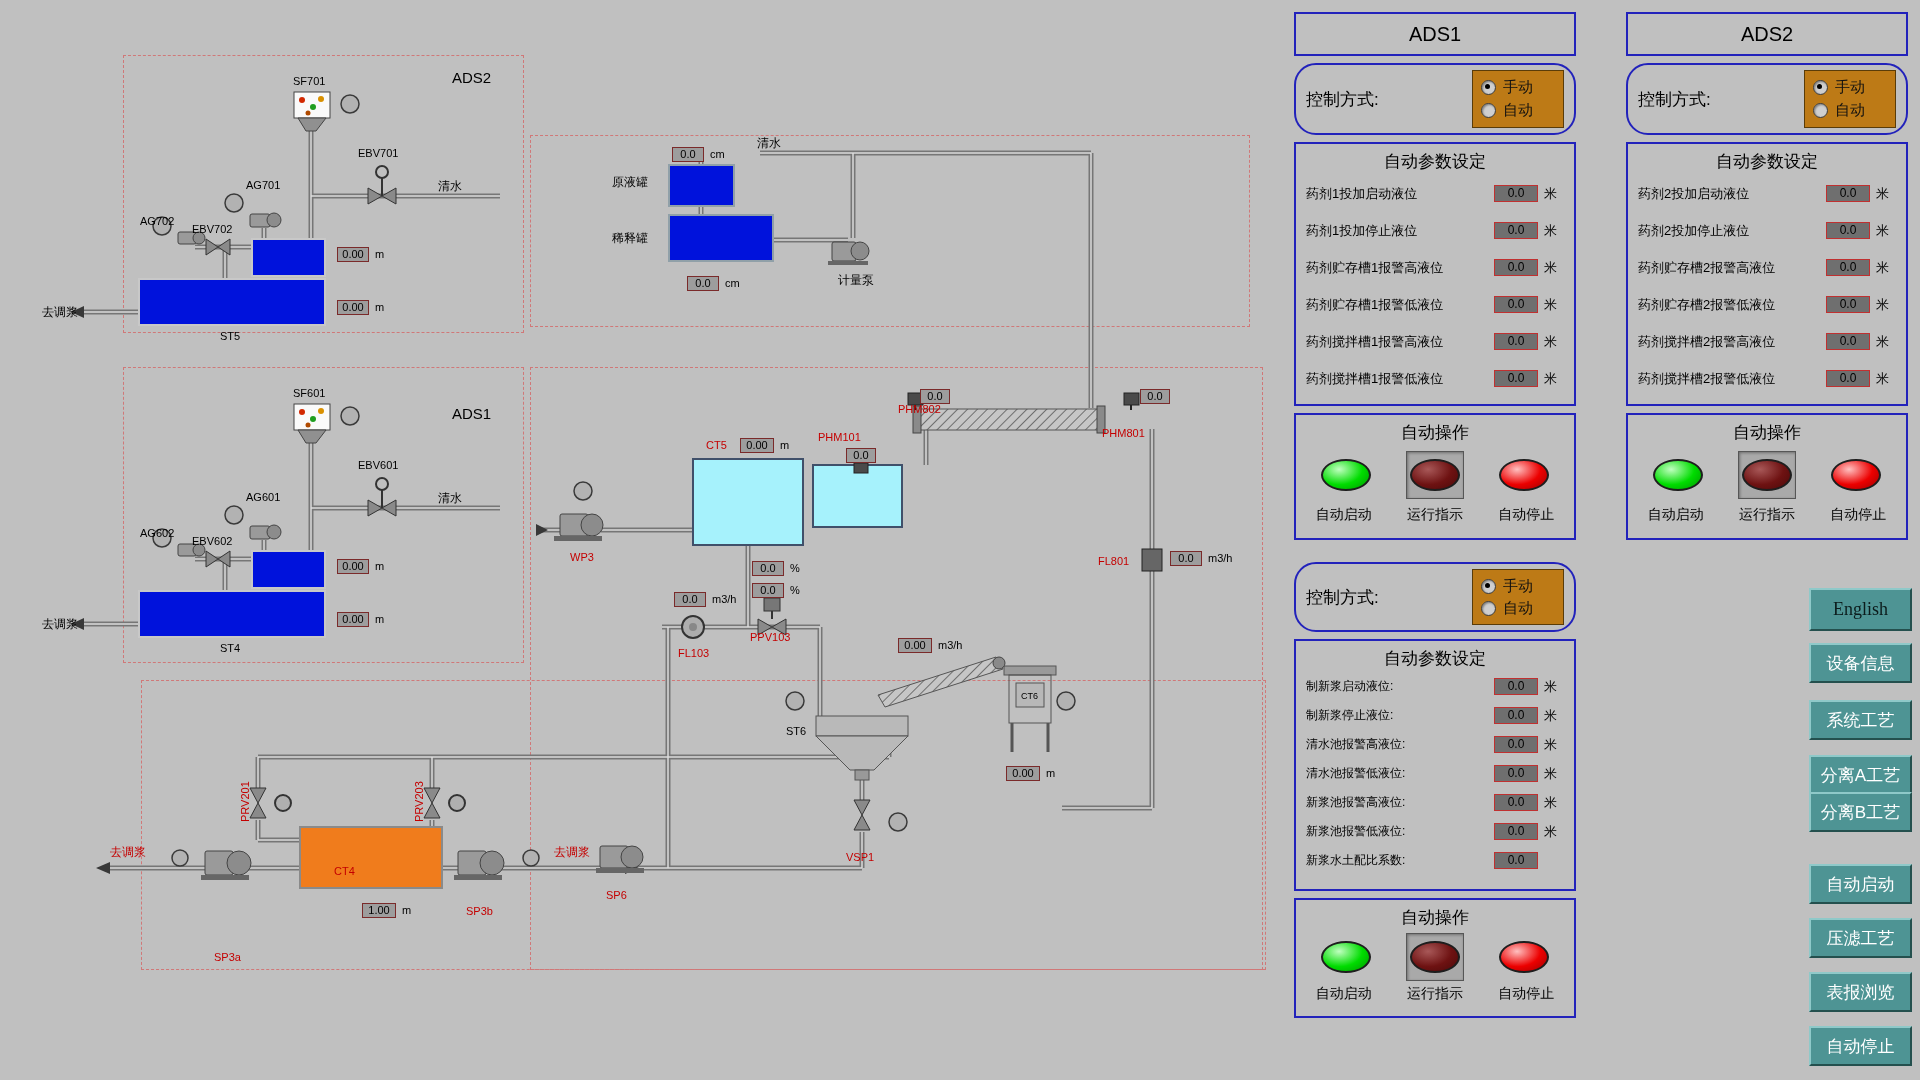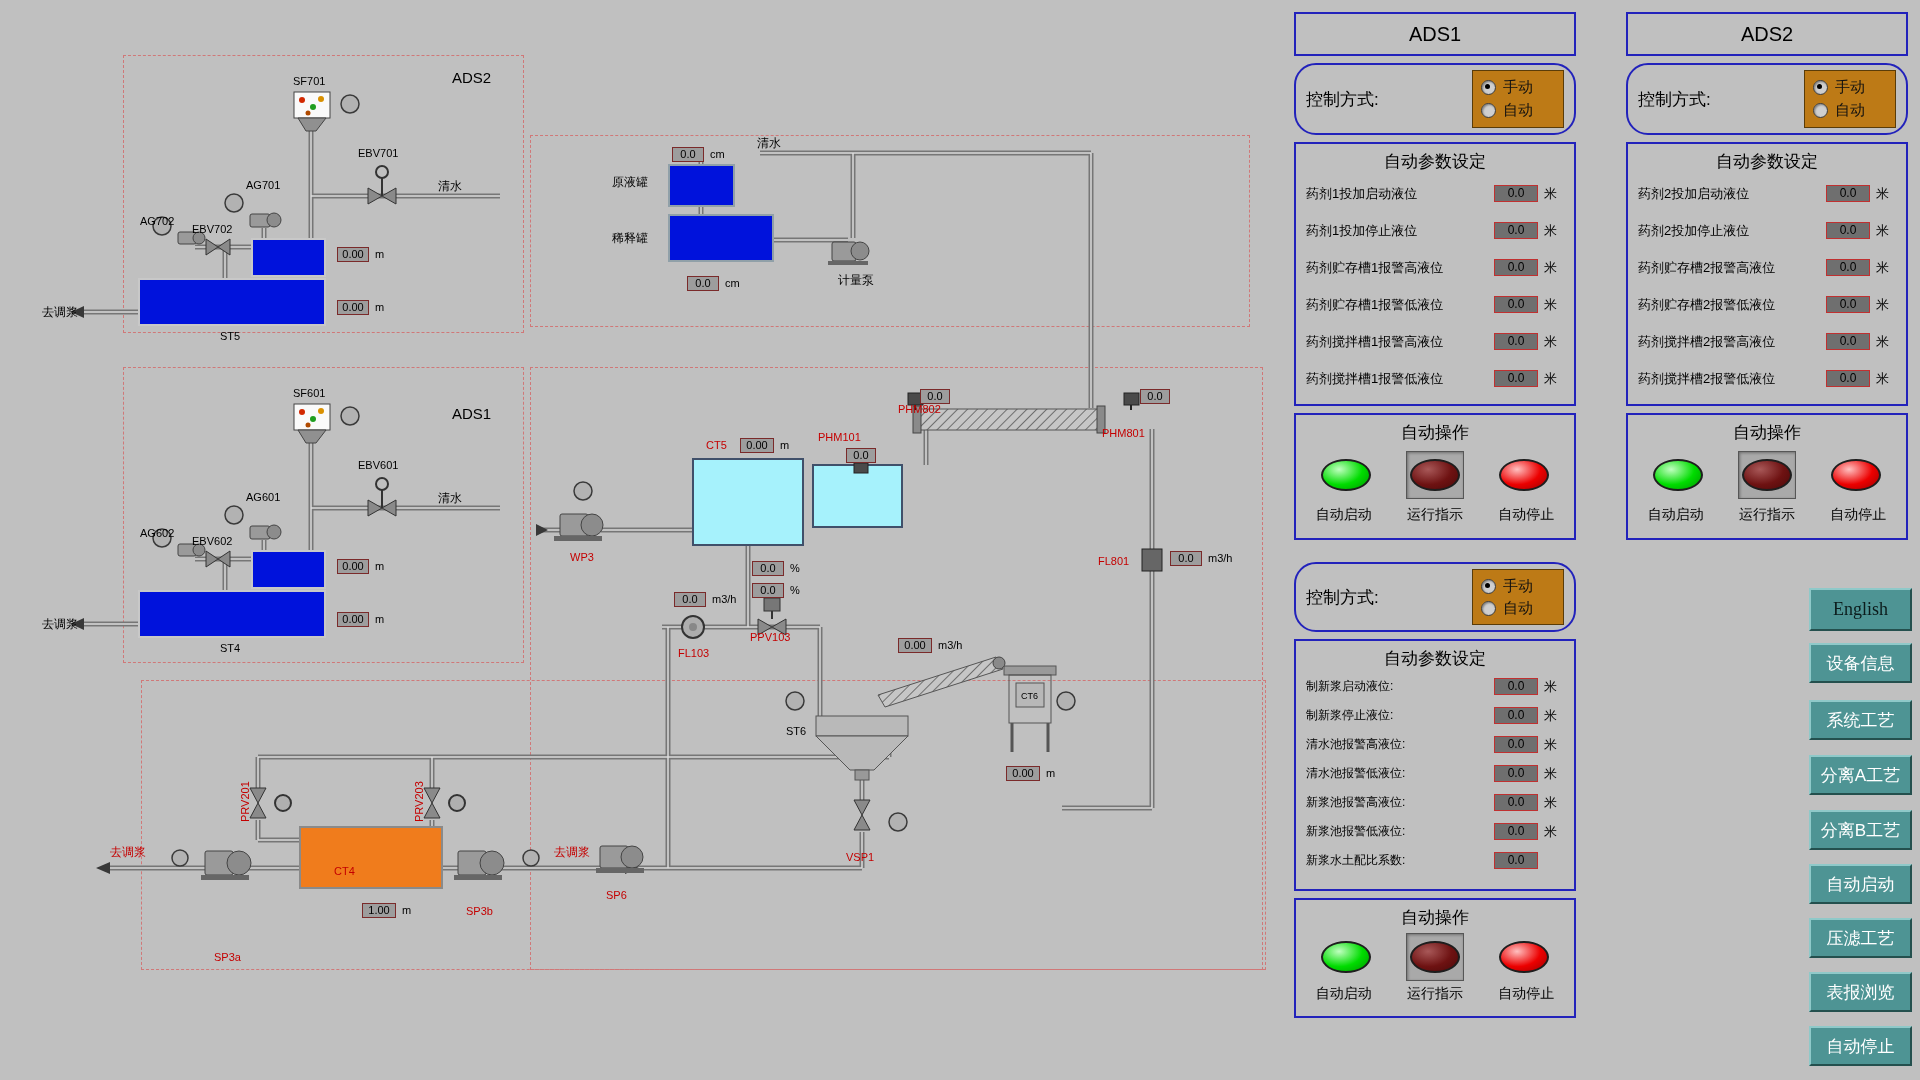--- a/index.html
+++ b/index.html
@@ -558,19 +558,19 @@
         <span>运行指示</span>
         <span>自动停止</span>
       </div>
     </div>
   </div>
 
   <div class="nav-btn en" style="top:588px">English</div>
   <div class="nav-btn" style="top:643px">设备信息</div>
   <div class="nav-btn" style="top:700px">系统工艺</div>
   <div class="nav-btn" style="top:755px">分离A工艺</div>
-  <div class="nav-btn" style="top:810px">分离B工艺</div>
+  <div class="nav-btn" style="top:792px">分离B工艺</div>
   <div class="nav-btn" style="top:864px">自动启动</div>
   <div class="nav-btn" style="top:918px">压滤工艺</div>
   <div class="nav-btn" style="top:972px">表报浏览</div>
   <div class="nav-btn" style="top:1026px">自动停止</div>
 
 </div>
 
 </body></html>

